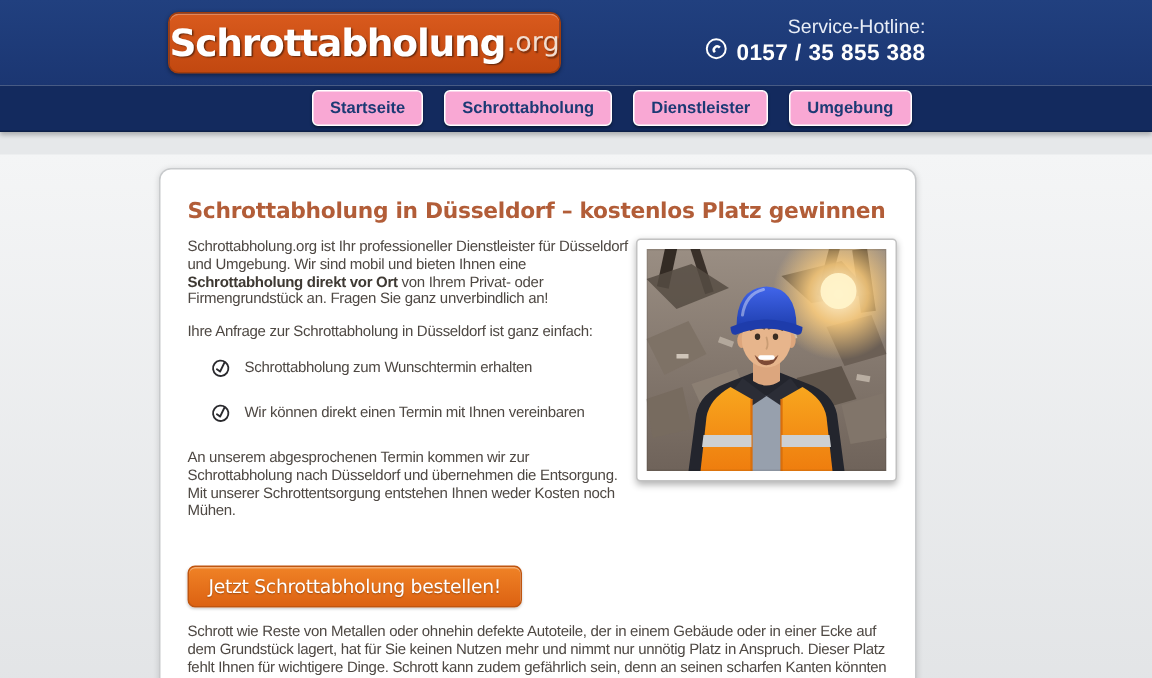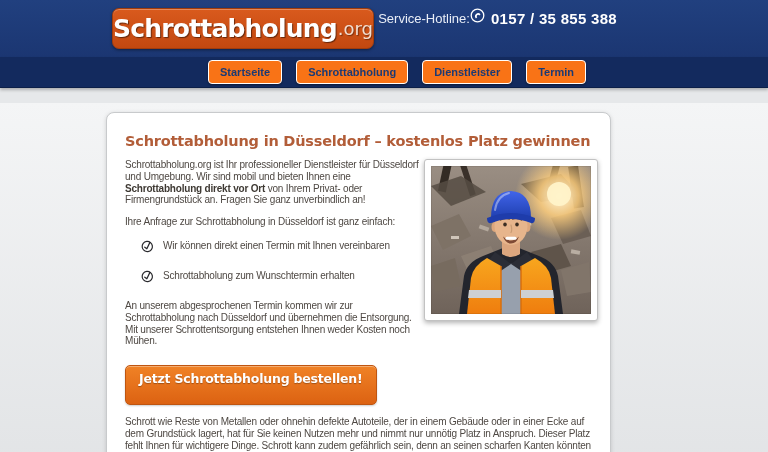--- a/index.html
+++ b/index.html
@@ -28,35 +28,35 @@
     font-size:25px;font-weight:bold;color:#ffffff;
     letter-spacing:-0.8px;text-shadow:1px 1px 1px rgba(0,0,0,.5);
   }
   .logo-tld{
     font-family:"DejaVu Sans",sans-serif;
     font-size:18px;color:#f2ddd0;margin-left:1px;
     text-shadow:1px 1px 1px rgba(0,0,0,.4);
   }
   .hotline{
     position:absolute;top:9px;right:151px;
-    display:flex;align-items:flex-end;
+    display:flex;flex-direction:column;align-items:flex-end;
   }
   .hotline-label{font-size:13px;color:#e9eef7;line-height:17px;}
   .hotline-number-row{display:flex;align-items:center;gap:6px;}
   .hotline-number{font-size:15px;font-weight:bold;color:#ffffff;letter-spacing:.3px;}
   
   .nav{
     position:absolute;top:57px;left:0;width:768px;height:31px;
     background:#132a5e;border-bottom:1px solid #0c1f48;
     display:flex;align-items:center;gap:14px;
     padding-left:208px;box-sizing:border-box;
     box-shadow:0 2px 3px rgba(0,0,0,.25);
   }
   .nav-btn{
-    background:#f97316;color:#1c3a74;font-weight:bold;font-size:11px;
+    background:#f9a8d4;color:#1c3a74;font-weight:bold;font-size:11px;
     padding:5px 11px;border-radius:4px;border:1px solid #ffffff;
     box-shadow:0 1px 2px rgba(0,0,0,.4);cursor:pointer;white-space:nowrap;
   }
   
   .page{
     position:absolute;top:103px;left:0;width:768px;height:364px;
     background:linear-gradient(#f4f5f6,#e2e4e6);
   }
   .card{
     position:absolute;left:106px;top:9px;width:505px;height:430px;
@@ -72,25 +72,25 @@
   .text-col{width:296px;}
   .intro{}
   .intro b{color:#3e3933;}
   .lead{margin-top:8px;white-space:nowrap;}
   .checklist{margin:12px 0 0 16px;padding:0;list-style:none;}
   .check-item{display:flex;align-items:flex-start;gap:9px;margin-bottom:13px;}
   .check-icon{flex:0 0 13px;margin-top:-1px;transform:rotate(-8deg);}
   .phone-link{color:#c4611c;cursor:pointer;}
   .appointment{margin-top:10px;}
   .cta{
-    display:inline-block;margin-top:8px;
+    display:inline-block;margin-top:20px;
     background:linear-gradient(#f08226,#dc6212);
     border:1px solid #bf5510;border-radius:5px;
-    color:#ffffff;font-weight:bold;font-size:12.5px;
-    padding:5px 13px 18px 13px;cursor:pointer;
+    color:#ffffff;font-weight:normal;font-size:12.5px;
+    padding:5px 13px 6px 13px;cursor:pointer;
     box-shadow:inset 0 1px 0 rgba(255,255,255,.35),0 1px 2px rgba(0,0,0,.2);
     text-shadow:0 1px 1px rgba(0,0,0,.3);
     font-family:"DejaVu Sans",sans-serif;letter-spacing:-0.2px;
   }
   .para-wide{margin-top:11px;width:469px;}
   
   .photo-frame{
     position:absolute;left:317px;top:46px;width:174px;height:162px;
     background:#ffffff;border:1px solid #c2c2c2;border-radius:3px;
     box-shadow:0 2px 5px rgba(0,0,0,.3);
@@ -119,51 +119,51 @@
       </span>
       <span class="hotline-number">0157 / 35 855 388</span>
     </span>
   </div>
 </div>
 
 <div class="nav">
   <div class="nav-btn">Startseite</div>
   <div class="nav-btn">Schrottabholung</div>
   <div class="nav-btn">Dienstleister</div>
-  <div class="nav-btn">Termin</div>
+  <div class="nav-btn">Umgebung</div>
 </div>
 
 <div class="page">
   <div class="card">
 
     <h1 class="page-title">Schrottabholung in Düsseldorf – kostenlos Platz gewinnen</h1>
 
     <div class="text-col">
       <p class="body-text intro"><span>Schrottabholung.org ist Ihr professioneller Dienstleister für Düsseldorf und Umgebung. Wir sind mobil und bieten Ihnen eine </span><b>Schrottabholung direkt vor Ort</b><span> von Ihrem Privat- oder Firmengrundstück an. Fragen Sie ganz unverbindlich an!</span></p>
 
       <p class="body-text lead">Ihre Anfrage zur Schrottabholung in Düsseldorf ist ganz einfach:</p>
 
       <ul class="checklist">
         <li class="check-item">
           <span class="check-icon">
             <svg width="13" height="13" viewBox="0 0 16 16">
               <circle cx="8" cy="8" r="6.3" fill="none" stroke="#2a2a2e" stroke-width="1.5"></circle>
               <path d="M4.8,8.4 L7.1,10.6 L11.8,3.6" fill="none" stroke="#2a2a2e" stroke-width="1.6" stroke-linecap="round" stroke-linejoin="round"></path>
             </svg>
           </span>
-          <span class="body-text">Wir können direkt einen Termin mit Ihnen vereinbaren</span>
+          <span class="body-text">Schrottabholung zum Wunschtermin erhalten</span>
         </li>
         <li class="check-item">
           <span class="check-icon">
             <svg width="13" height="13" viewBox="0 0 16 16">
               <circle cx="8" cy="8" r="6.3" fill="none" stroke="#2a2a2e" stroke-width="1.5"></circle>
               <path d="M4.8,8.4 L7.1,10.6 L11.8,3.6" fill="none" stroke="#2a2a2e" stroke-width="1.6" stroke-linecap="round" stroke-linejoin="round"></path>
             </svg>
           </span>
-          <span class="body-text">Schrottabholung zum Wunschtermin erhalten</span>
+          <span class="body-text">Wir können direkt einen Termin mit Ihnen vereinbaren</span>
         </li>
       </ul>
 
       <p class="body-text appointment">An unserem abgesprochenen Termin kommen wir zur Schrottabholung nach Düsseldorf und übernehmen die Entsorgung. Mit unserer Schrottentsorgung entstehen Ihnen weder Kosten noch Mühen.</p>
     </div>
 
     <div class="cta">Jetzt Schrottabholung bestellen!</div>
 
     <p class="body-text para-wide">Schrott wie Reste von Metallen oder ohnehin defekte Autoteile, der in einem Gebäude oder in einer Ecke auf dem Grundstück lagert, hat für Sie keinen Nutzen mehr und nimmt nur unnötig Platz in Anspruch. Dieser Platz fehlt Ihnen für wichtigere Dinge. Schrott kann zudem gefährlich sein, denn an seinen scharfen Kanten könnten sich Personen verletzen. Schrott sollte jedoch auch aus Gründen des Umweltschutzes entsorgt werden.</p>
     

